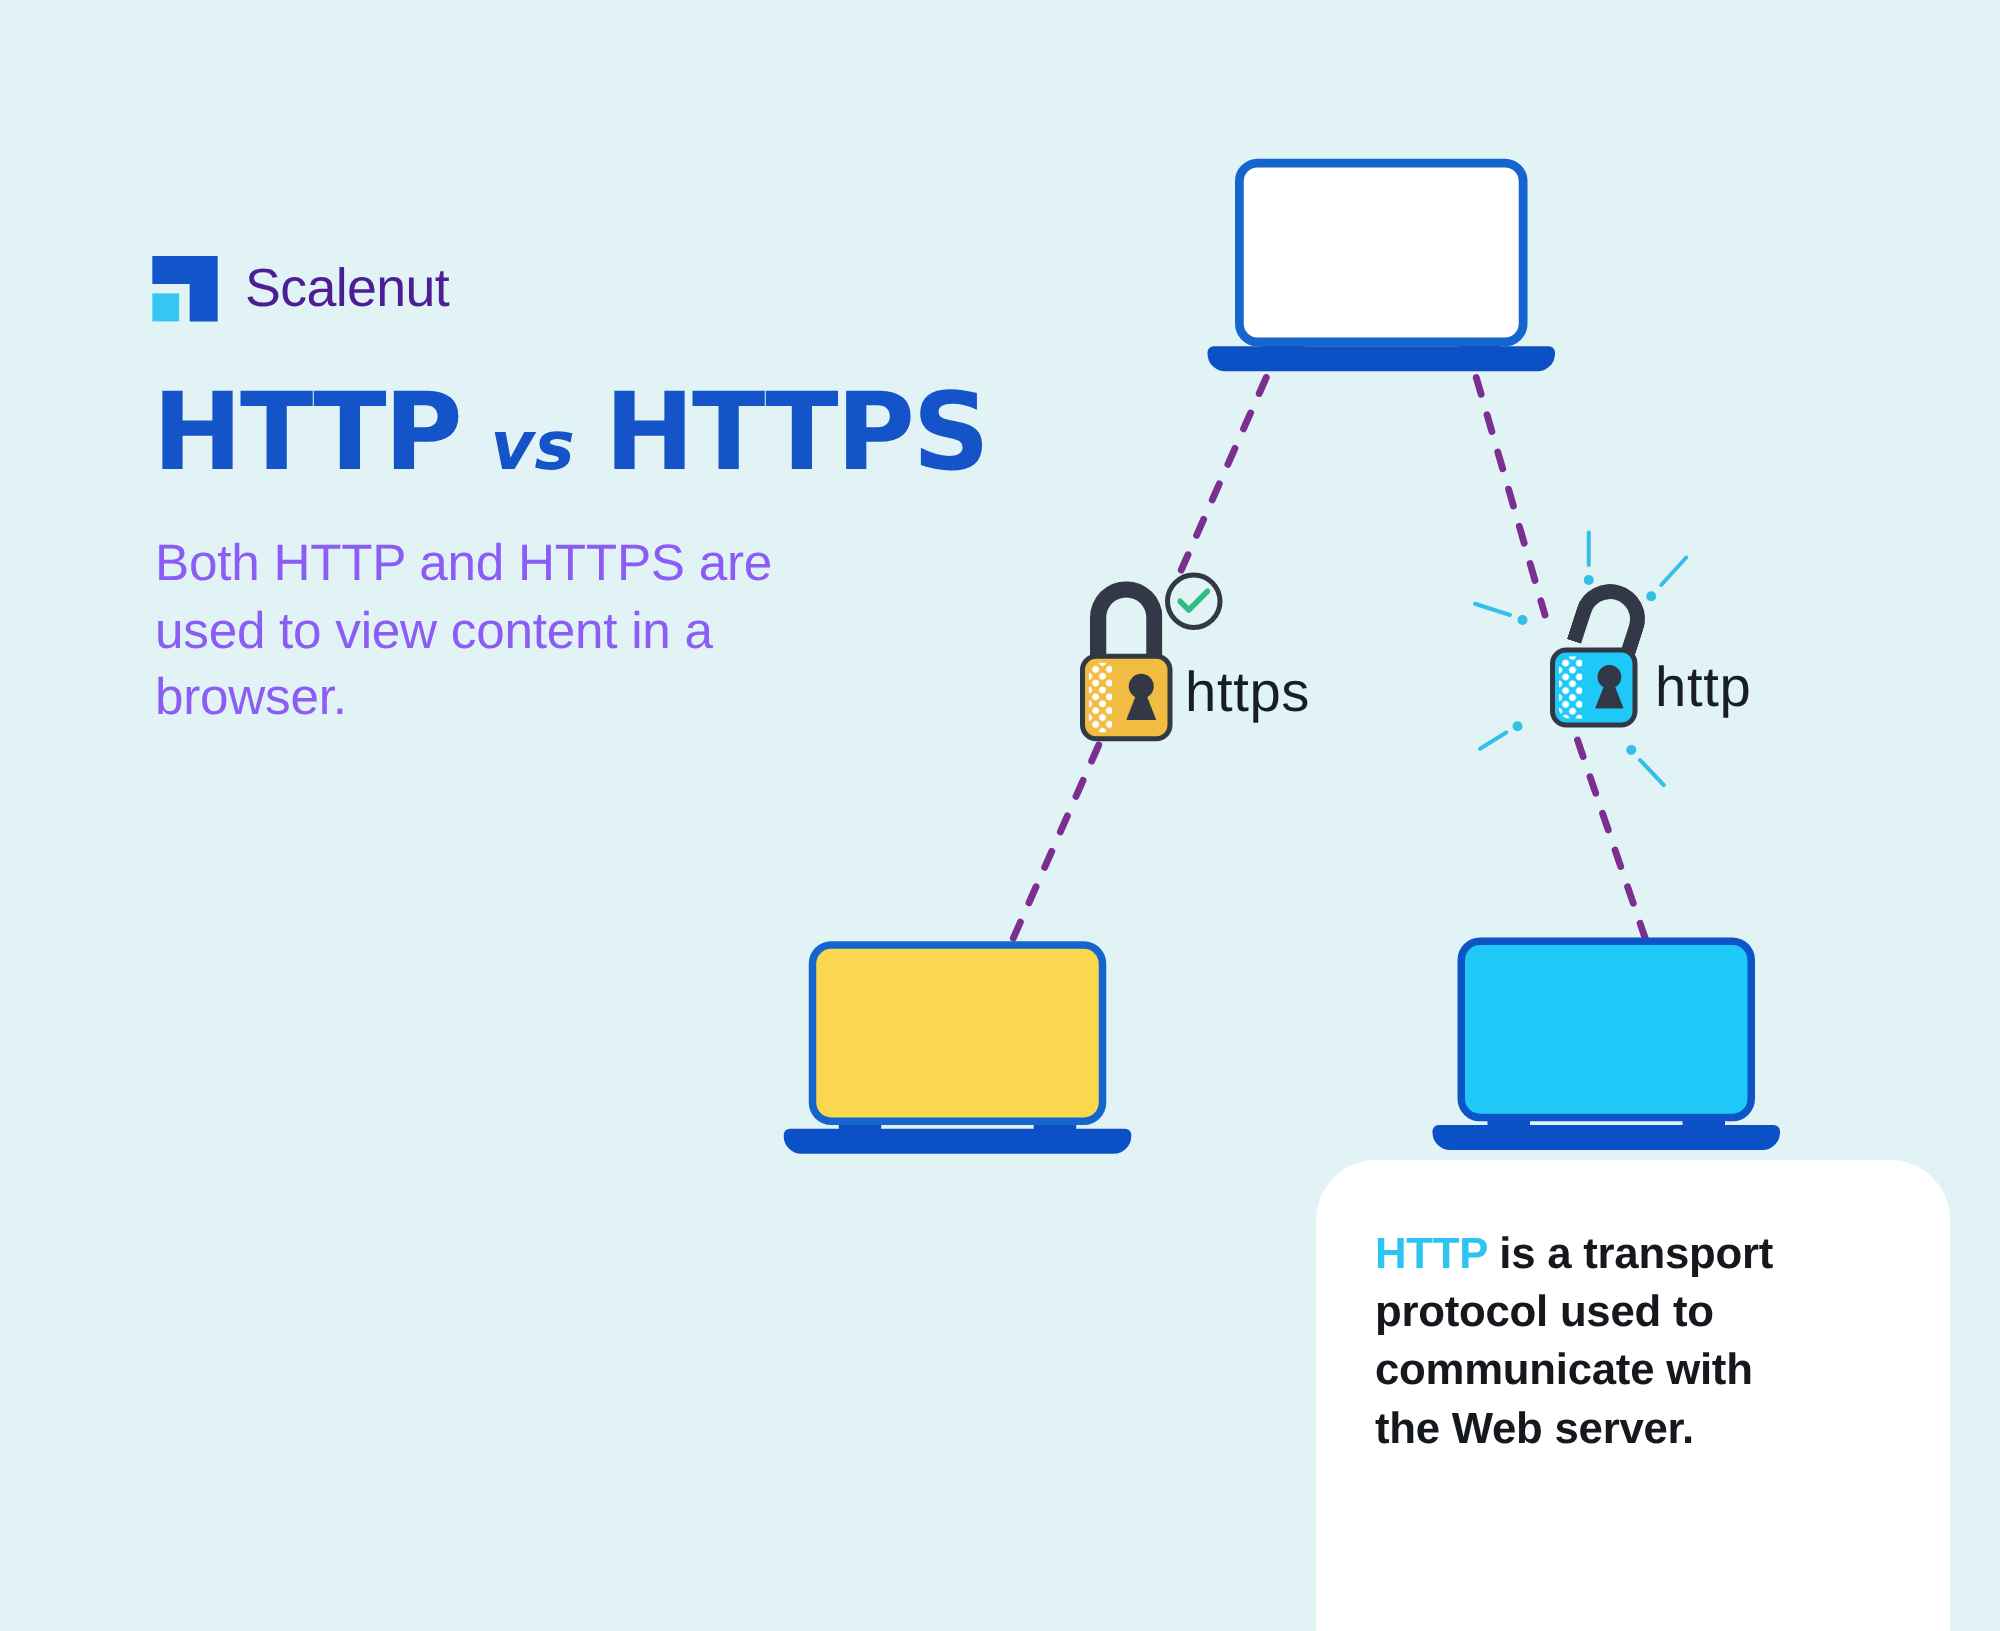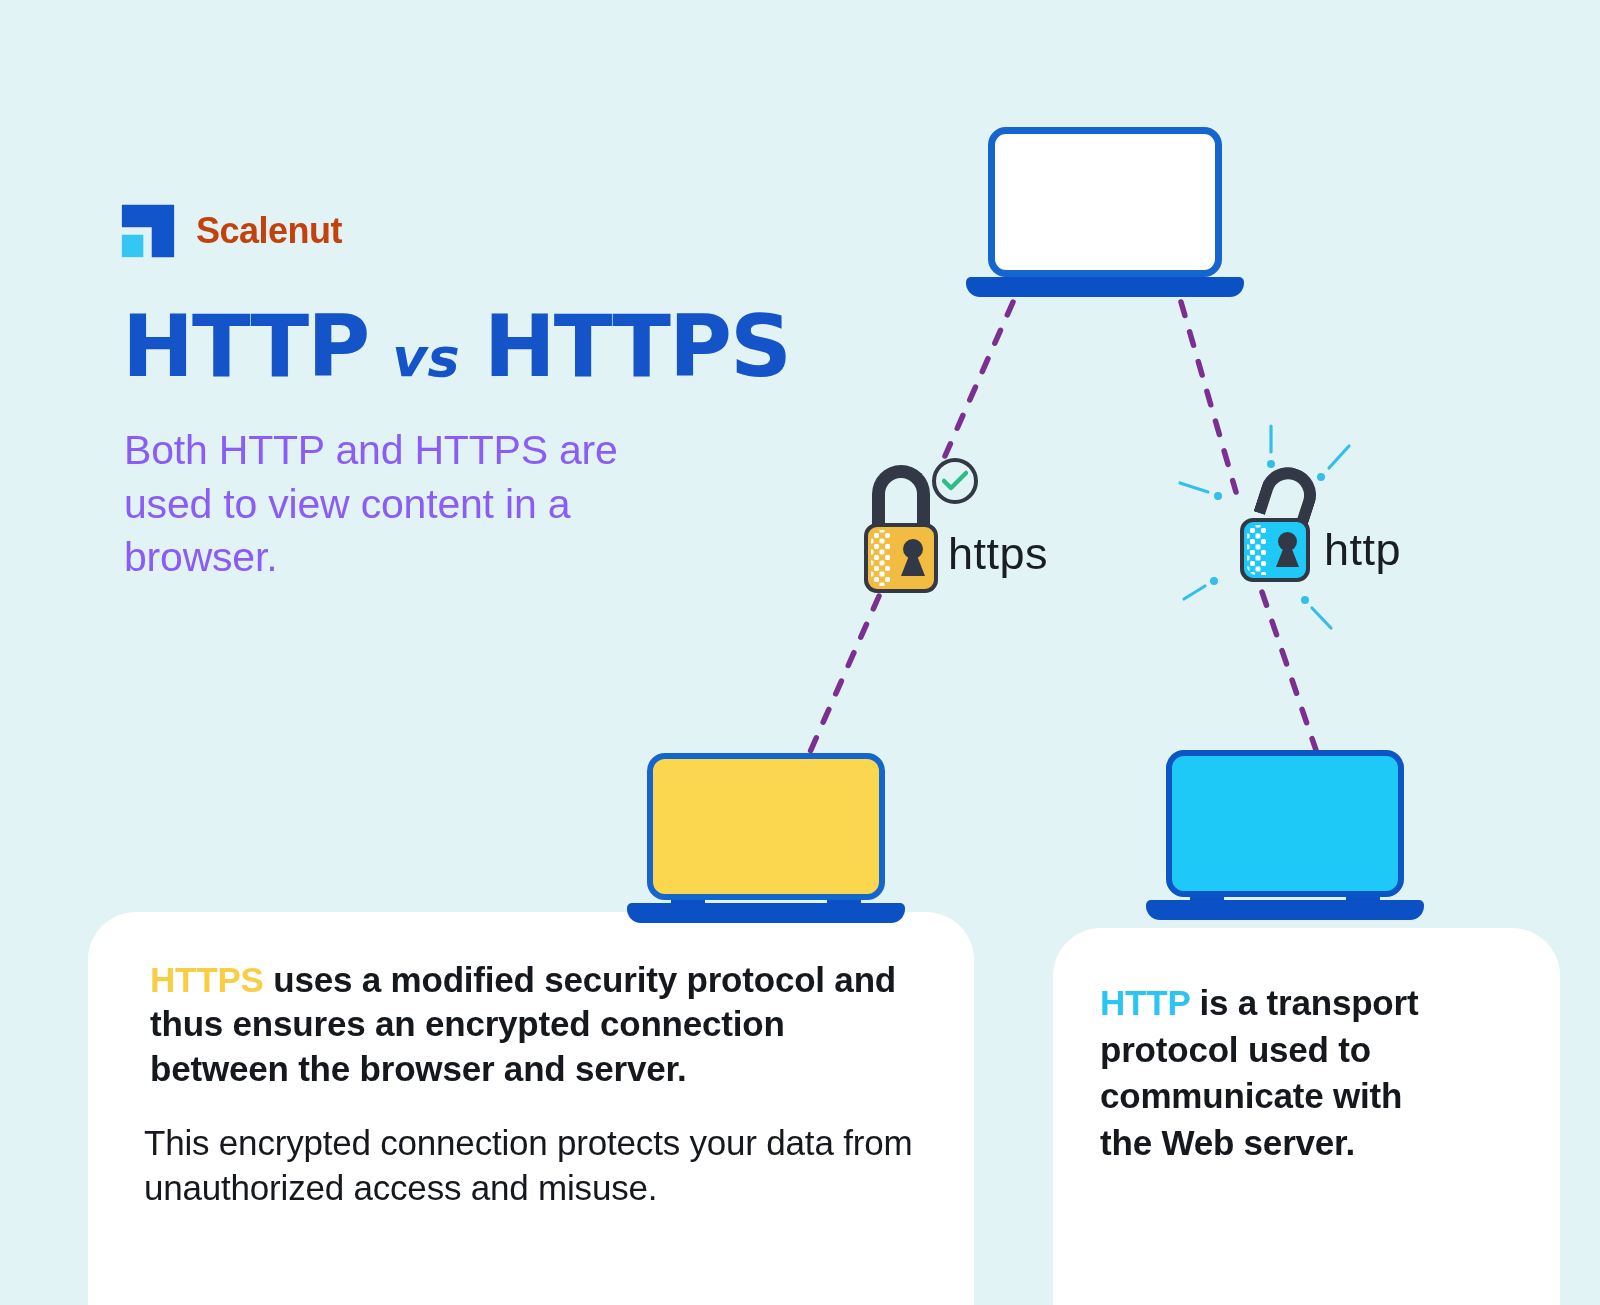--- a/index.html
+++ b/index.html
@@ -17,21 +17,21 @@
     --green:#2EBD85;
     --ray:#35BEE8;
     --text:#15181D;
   }
   html,body{margin:0;padding:0;}
   body{font-family:"Liberation Sans",sans-serif;background:#fff;}
   #stage{position:relative;width:1600px;height:1305px;background:var(--bg);overflow:hidden;}
 
   
   .brand{position:absolute;left:120px;top:203px;display:flex;align-items:center;gap:20px;}
-  .brand-name{font-size:36px;font-weight:700;color:#c2410c;letter-spacing:-0.5px;}
+  .brand-name{font-size:43px;font-weight:400;color:#4c1d95;letter-spacing:-0.5px;}
   .title{position:absolute;left:122px;top:296px;color:var(--brand-blue);white-space:nowrap;
          font-family:"DejaVu Sans","Liberation Sans",sans-serif;}
   .title .big{font-size:86px;font-weight:800;letter-spacing:-2px;}
   .title .vs{font-size:54px;font-weight:700;font-style:italic;margin:0 24px;letter-spacing:0;}
   .subtitle{position:absolute;left:124px;top:424px;width:540px;font-size:41px;line-height:1.31;
             color:#8b5cf6;font-weight:500;letter-spacing:-0.2px;}
 
   
   svg.overlay{position:absolute;left:0;top:0;pointer-events:none;}
   .dash{stroke:var(--purple);stroke-width:5.5;stroke-dasharray:14 17;stroke-linecap:round;fill:none;}
@@ -125,24 +125,20 @@
       <rect x="2" y="34" width="23" height="24" fill="#35C6F4"></rect>
     </svg>
     <span class="brand-name">Scalenut</span>
   </div>
 
   <div class="title">
     <span class="big">HTTP</span><span class="vs">vs</span><span class="big">HTTPS</span>
   </div>
   <div class="subtitle">Both HTTP and HTTPS are used to view content in a browser.</div>
 
-  <div class="card card-https">
-    <p class="p1"><span class="hl-yellow">HTTPS</span><span> uses a modified security protocol and thus ensures an encrypted connection between the browser and server.</span></p>
-    <p class="p2">This encrypted connection protects your data from unauthorized access and misuse.</p>
-  </div>
 
   <div class="card card-http">
     <p class="p1"><span class="hl-cyan">HTTP</span><span> is a transport protocol used to communicate with the Web server.</span></p>
   </div>
 
   <div class="laptop laptop-top">
     <div class="hinge h-left"></div>
     <div class="hinge h-right"></div>
     <div class="screen"></div>
     <div class="base"></div>

